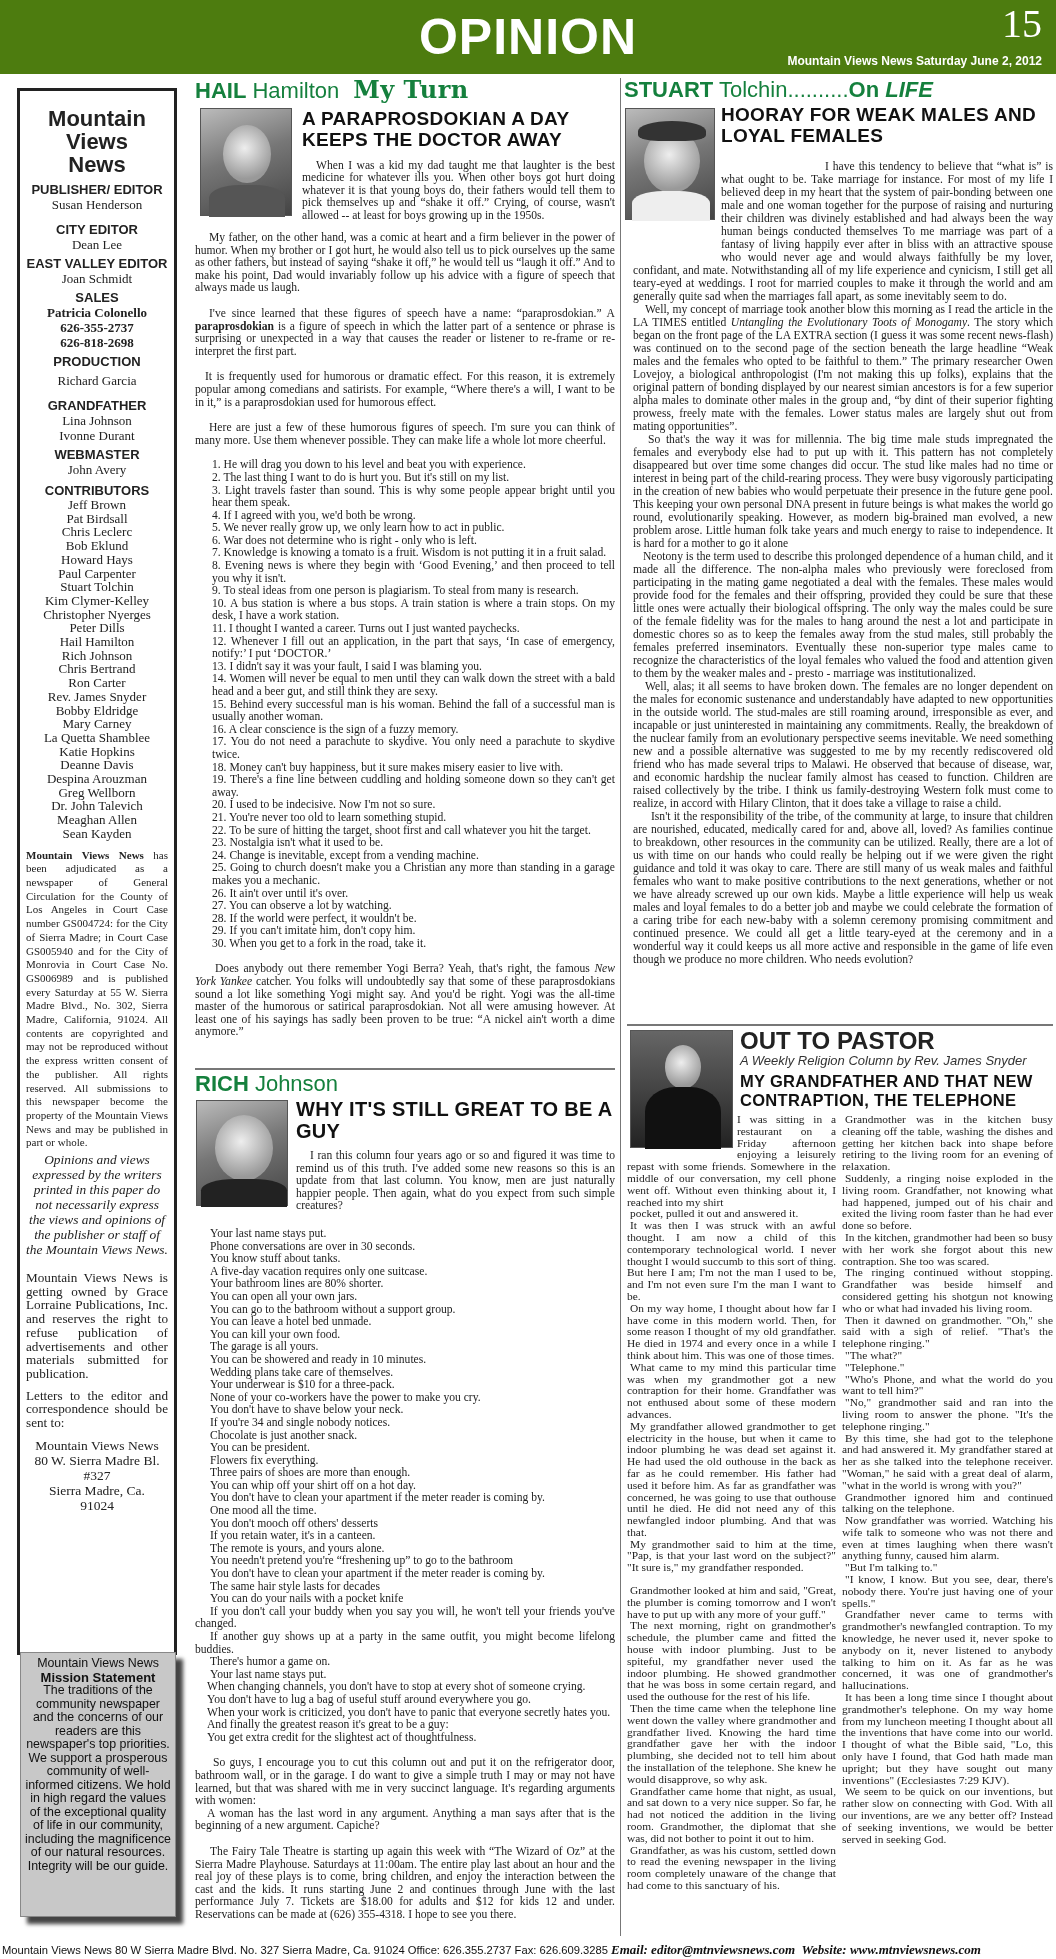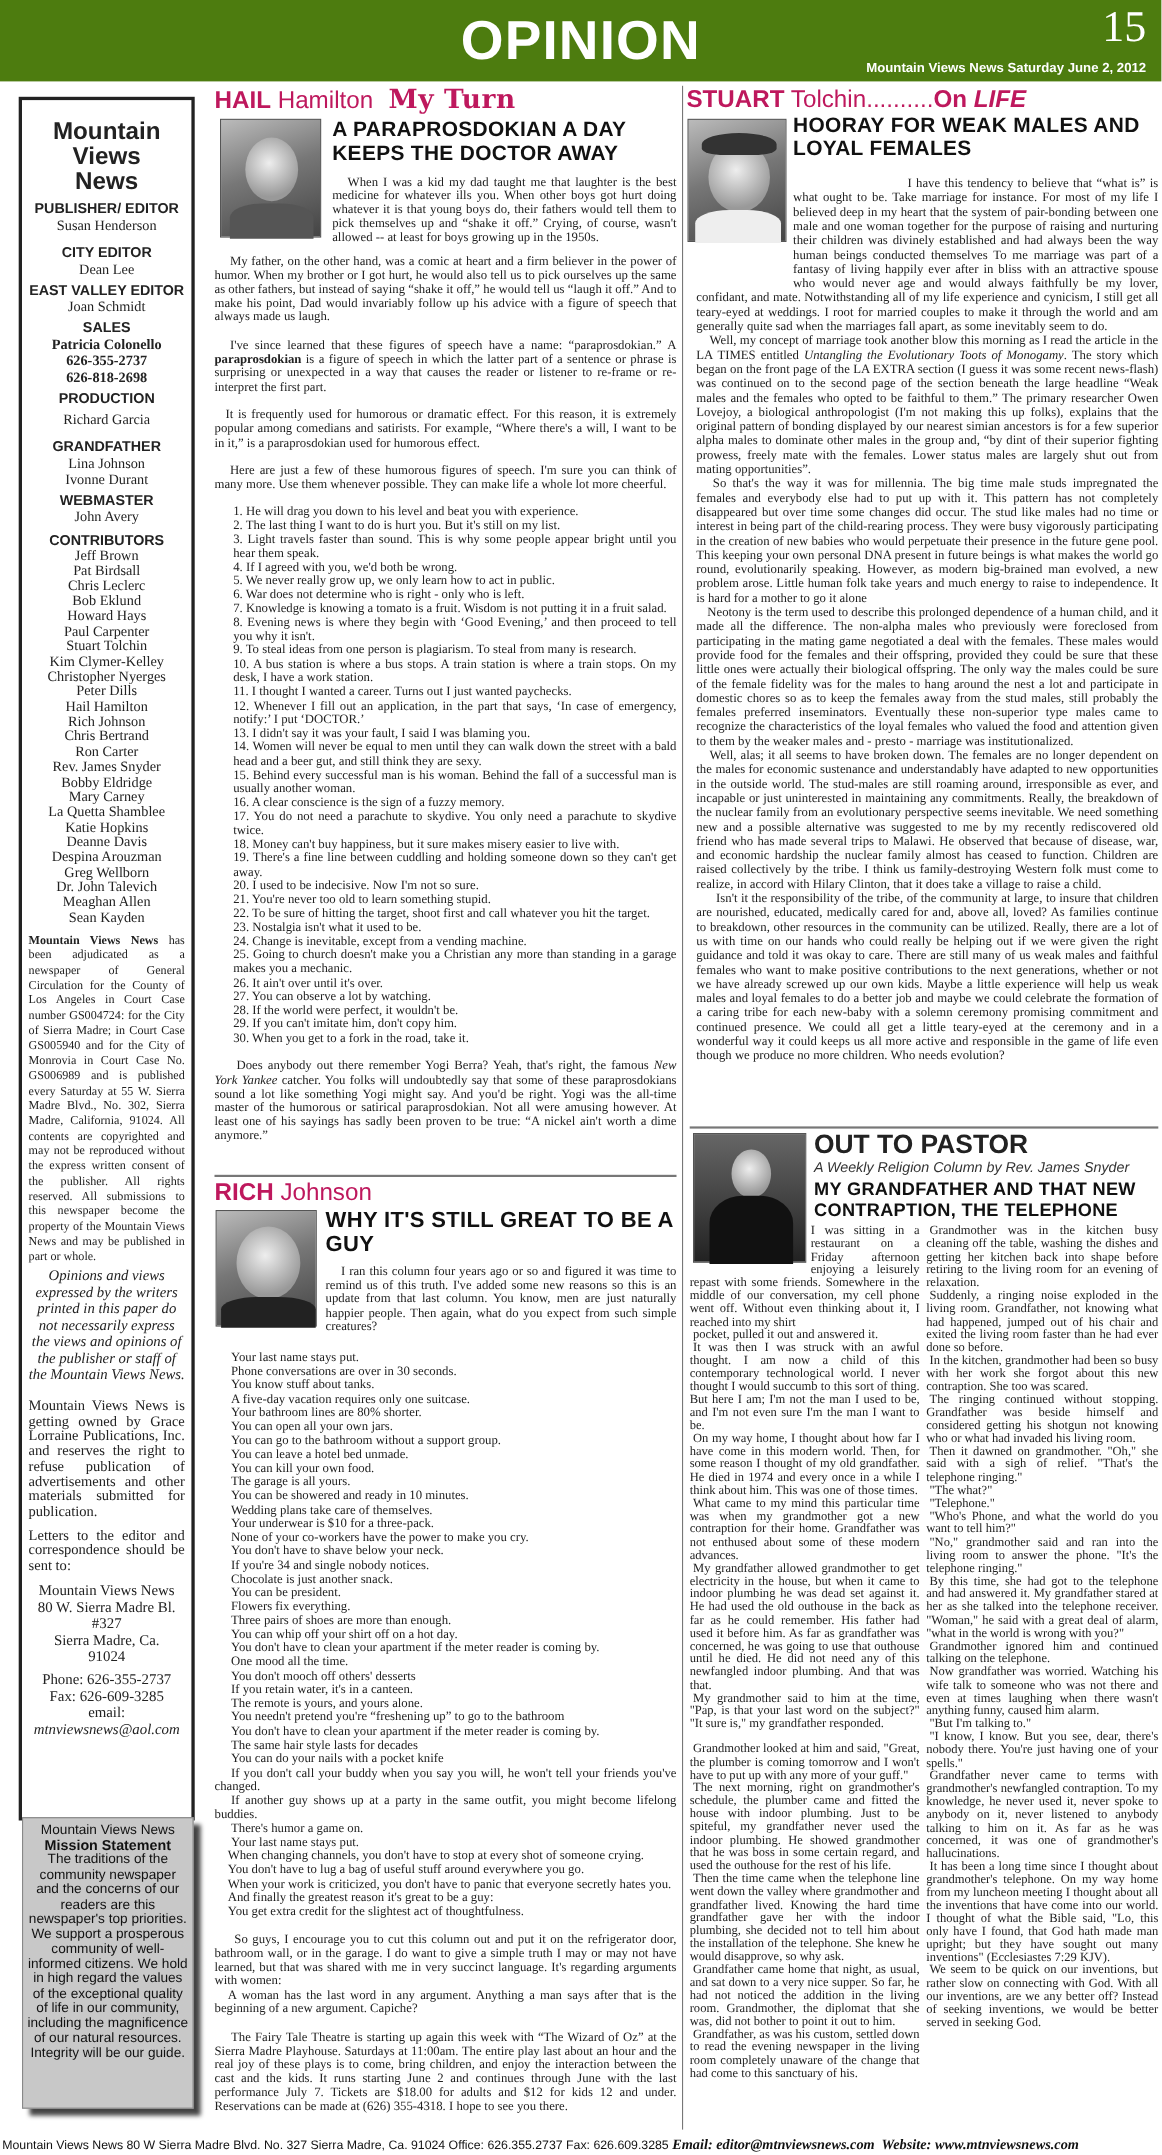--- a/index.html
+++ b/index.html
@@ -24,21 +24,21 @@
   .staffbox .letters { text-align: justify; font-size: 13.2px; line-height: 13.7px; margin-top: 8px; }
   .staffbox .address { font-size: 13.5px; line-height: 15px; margin-top: 8px; }
   .staffbox .contact { font-size: 13.5px; line-height: 15px; margin-top: 6px; }
 
   .mission { position: absolute; left: 20px; top: 1652px; width: 156px; height: 265px; background: #c8c8c8; border: 1px solid #888; box-shadow: 7px 7px 4px #444; padding: 4px 3px; text-align: center; font-family: "Liberation Sans", sans-serif; font-size: 12.4px; line-height: 13.5px; color: #111; }
   .mission .mbold { font-weight: bold; font-size: 13px; }
 
   
   .col { position: absolute; font-size: 11.6px; line-height: 12.6px; }
   .col p { text-align: justify; }
-  .byline { font-family: "Liberation Sans", sans-serif; font-size: 22px; line-height: 24px; color: #be185d; }
+  .byline { font-family: "Liberation Sans", sans-serif; font-size: 22px; line-height: 24px; color: #15803d; }
   .byline b { font-weight: bold; }
   .myturn { font-family: "DejaVu Serif", serif; font-weight: bold; font-size: 24px; margin-left: 14px; letter-spacing: 0.5px; }
   .headline { font-family: "Liberation Sans", sans-serif; font-weight: bold; font-size: 19px; line-height: 21px; color: #111; letter-spacing: 0.3px; }
   .photo { position: absolute; background: linear-gradient(160deg, #bbb 0%, #777 45%, #444 100%); border: 1px solid #555; }
   .photo .face { position: absolute; border-radius: 50%; background: radial-gradient(circle at 45% 40%, #eee, #999 70%); }
   .photo .body { position: absolute; background: #333; border-radius: 40% 40% 0 0; }
 
   .list { padding-left: 30px; font-size: 11.6px; line-height: 12.6px; }
   .list div { text-indent: 0; }
   .glist { padding-left: 18px; font-size: 11.6px; line-height: 12.6px; }
@@ -116,26 +116,20 @@
   <div class="disclaimer">Opinions and views expressed by the writers printed in this paper do not necessarily express the views and opinions of the publisher or staff of the Mountain Views News.</div>
   <div class="owner">Mountain Views News is getting owned by Grace Lorraine Publications, Inc. and reserves the right to refuse publication of advertisements and other materials submitted for publication.</div>
   <div class="letters">Letters to the editor and correspondence should be sent to:</div>
   <div class="address">
     <div>Mountain Views News</div>
     <div>80 W. Sierra Madre Bl.</div>
     <div>#327</div>
     <div>Sierra Madre, Ca.</div>
     <div>91024</div>
   </div>
-  <div class="contact">
-    <div>Phone: 626-355-2737</div>
-    <div>Fax: 626-609-3285</div>
-    <div>email:</div>
-    <div style="font-style:italic">mtnviewsnews@aol.com</div>
-  </div>
 </div>
 
 <div class="mission">
   <div>Mountain Views News</div>
   <div class="mbold">Mission Statement</div>
   <div>The traditions of the community newspaper and the concerns of our readers are this newspaper's  top priorities.  We support a prosperous community of well-informed citizens.  We hold in high regard the values of the exceptional quality of life in our community, including the magnificence of our natural resources. Integrity will be our guide.</div>
 </div>
 
 <div class="col" style="left:195px; top:78px; width:422px;">
   <div class="byline"><b>HAIL</b><span> Hamilton</span><span class="myturn">My Turn</span></div>

